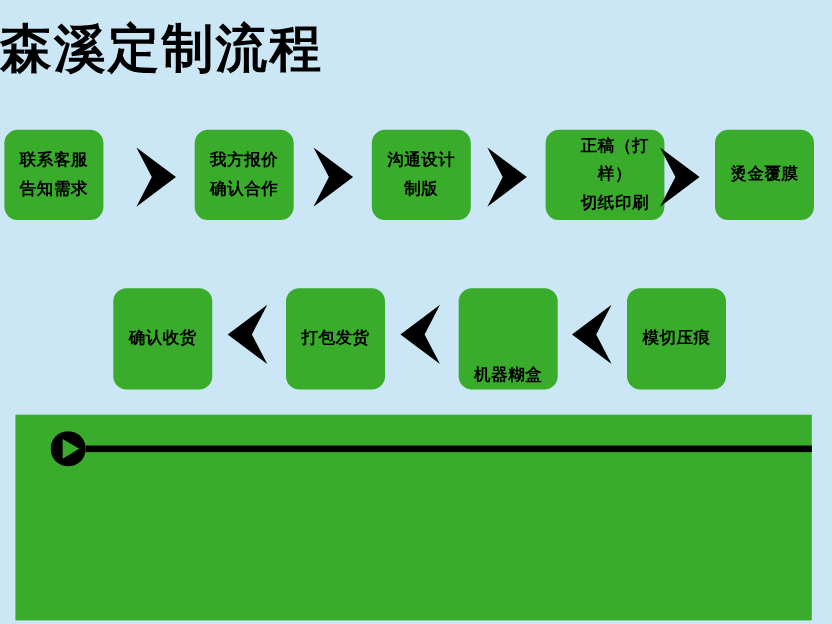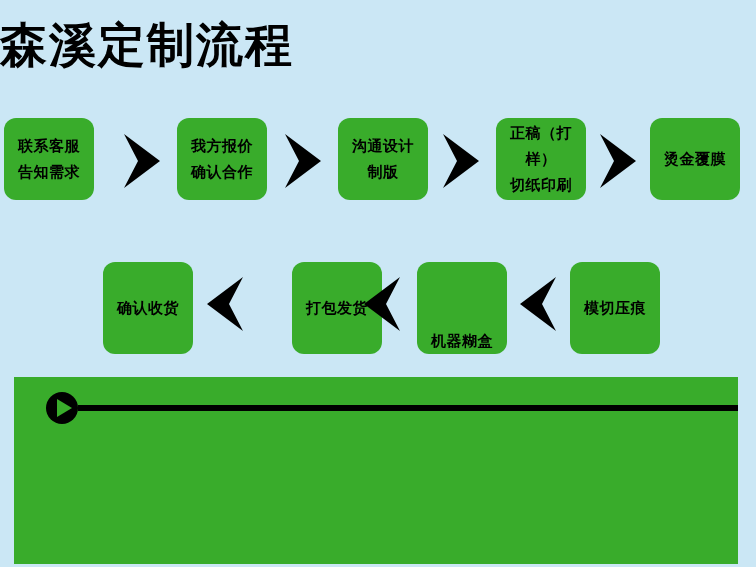--- a/index.html
+++ b/index.html
@@ -47,27 +47,27 @@
     text-align: center;
     letter-spacing: 0.5px;
   }
   .flow-box .line2 { display: block; }
 
   
   .row1 { top: 118px; height: 82px; }
   .r1c1 { left: 4px; }
   .r1c2 { left: 177px; }
   .r1c3 { left: 338px; }
-  .r1c4 { left: 496px; }
+  .r1c4 { left: 496px; padding-left: 18px; }
   .r1c5 { left: 650px; }
 
   
   .row2 { top: 262px; height: 92px; }
   .r2c1 { left: 103px; }
-  .r2c2 { left: 260px; margin-left: 32px; }
+  .r2c2 { left: 260px; }
   .r2c3 { left: 417px; justify-content: flex-end; }
   .r2c4 { left: 570px; }
 
   
   .arrow {
     position: absolute;
     width: 48px;
     height: 62px;
   }
   .arrow svg { display: block; width: 48px; height: 62px; }

